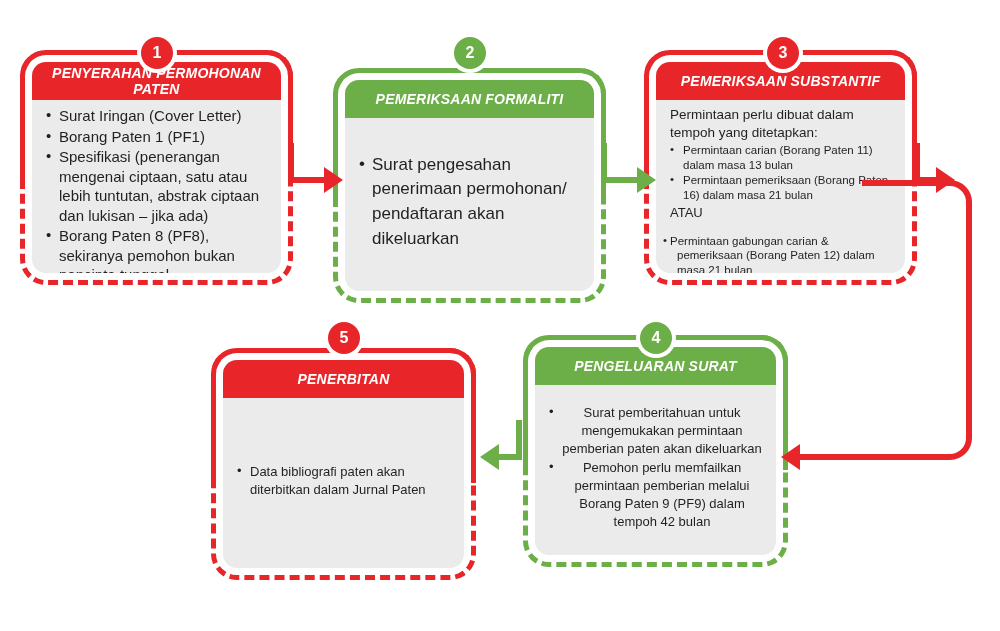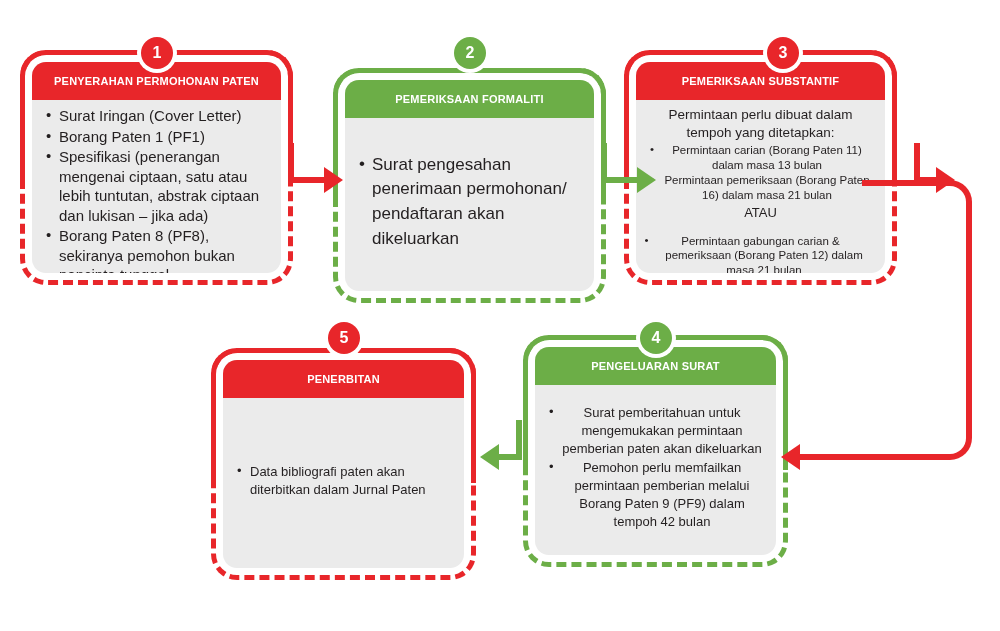--- a/index.html
+++ b/index.html
@@ -51,36 +51,36 @@
     display: flex;
     flex-direction: column;
   }
   .hdr {
     flex: 0 0 auto;
     height: 38px;
     display: flex;
     align-items: center;
     justify-content: center;
     color: #ffffff;
-    font-size: 11px;
+    font-size: 14px;
     font-weight: bold;
     letter-spacing: 0.2px;
     text-align: center;
     padding: 0 8px;
+    font-style: italic;
   }
   .body {
     flex: 1 1 auto;
     display: flex;
     flex-direction: column;
     justify-content: center;
     padding: 6px 14px 10px 14px;
   }
   .body.top {
     justify-content: flex-start;
-    text-align: center;
   }
   ul.blist {
     list-style: none;
   }
   ul.blist > li {
     position: relative;
     padding-left: 13px;
     color: #231f20;
     margin-bottom: 1px;
   }
@@ -185,21 +185,21 @@
         <ul class="blist" style="font-size:17px; line-height:1.45;">
           <li>Surat pengesahan penerimaan permohonan/ pendaftaran akan dikeluarkan</li>
         </ul>
       </div>
     </div>
   </div>
   <div class="badge green" style="left:450px; top:33px;">
     <span>2</span>
   </div>
 
-  <div class="step red" style="left:624px; top:50px; width:273px; height:235px;">
+  <div class="step red" style="left:644px; top:50px; width:273px; height:235px;">
     <div class="frame"></div>
     <div class="frame-solid"></div>
     <div class="inner">
       <div class="hdr">PEMERIKSAAN SUBSTANTIF</div>
       <div class="body top">
         <div class="lead" style="font-size:13.5px; line-height:1.30; margin-bottom:2px;">Permintaan perlu dibuat dalam tempoh yang ditetapkan:</div>
         <ul class="blist" style="font-size:11.5px; line-height:1.26;">
           <li>Permintaan carian (Borang Paten 11) dalam masa 13 bulan</li>
           <li>Permintaan pemeriksaan (Borang Paten 16) dalam masa 21 bulan</li>
         </ul>

